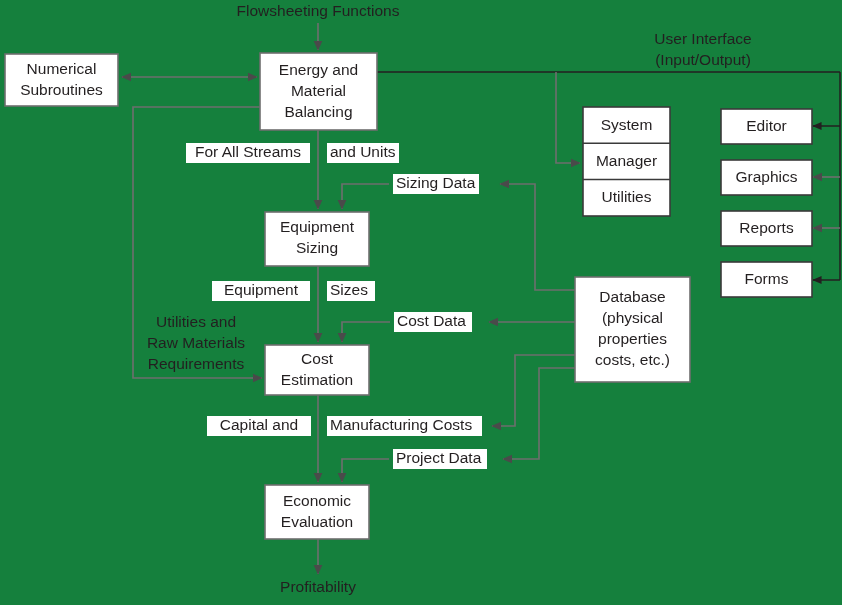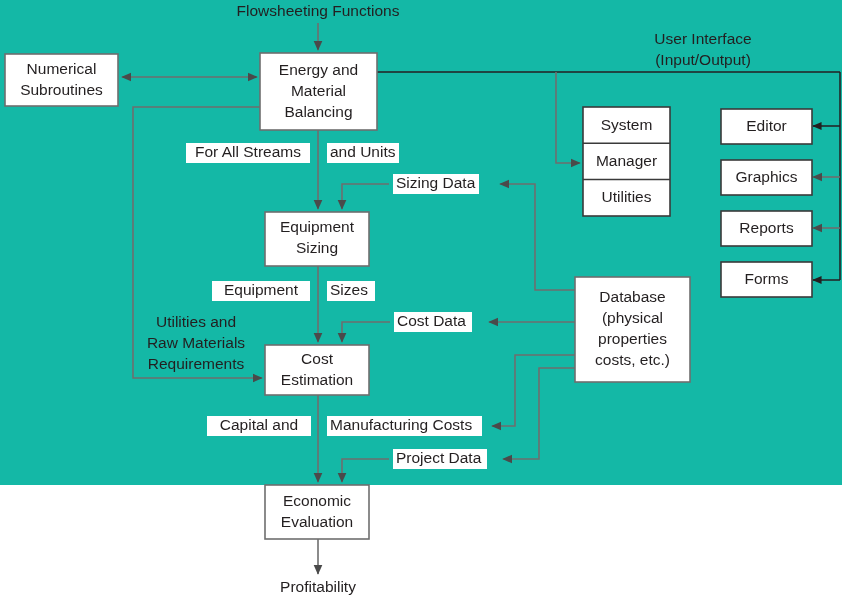--- a/index.html
+++ b/index.html
@@ -9,22 +9,22 @@
   }
   body {
     width: 842px;
     height: 605px;
     overflow: hidden;
     font-family: "Liberation Sans", sans-serif;
   }
   #diagram-root {
     position: relative;
     width: 842px;
-    height: 485px;
-    background: #14b8a6;
+    height: 605px;
+    background: #15803d;
   }
   svg#flow-svg {
     display: block;
     width: 842px;
     height: 605px;
   }
   .box-rect {
     fill: #ffffff;
     stroke: #6e6e6e;
     stroke-width: 1.6;

